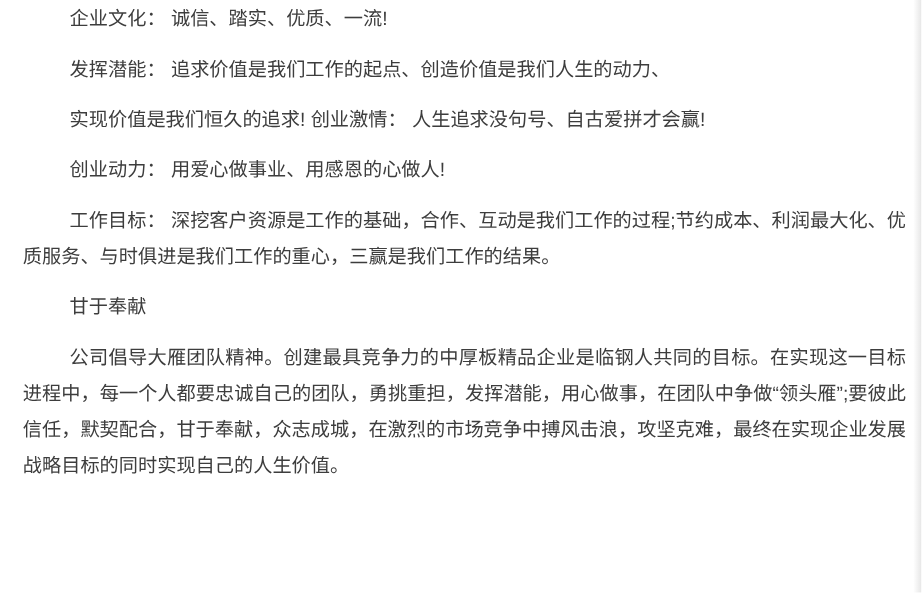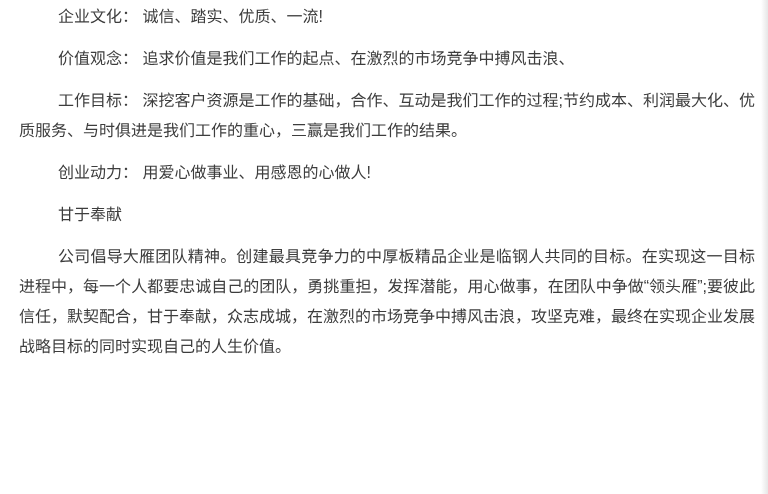--- a/index.html
+++ b/index.html
@@ -36,19 +36,20 @@
     width: 7px;
     background: linear-gradient(to right, rgba(230,230,230,0), #e6e6e6);
     pointer-events: none;
   }
 </style>
 </head>
 <body>
 
 <div class="page">
   <p>企业文化： 诚信、踏实、优质、一流!</p>
-  <p>价值观念： 追求价值是我们工作的起点、在激烈的市场竞争中搏风击浪、</p>
+  <p>发挥潜能： 追求价值是我们工作的起点、创造价值是我们人生的动力、</p>
+  <p>实现价值是我们恒久的追求! 创业激情： 人生追求没句号、自古爱拼才会赢!</p>
+  <p>创业动力： 用爱心做事业、用感恩的心做人!</p>
   <p>工作目标： 深挖客户资源是工作的基础，合作、互动是我们工作的过程;节约成本、利润最大化、优质服务、与时俱进是我们工作的重心，三赢是我们工作的结果。</p>
-  <p>创业动力： 用爱心做事业、用感恩的心做人!</p>
   <p>甘于奉献</p>
   <p>公司倡导大雁团队精神。创建最具竞争力的中厚板精品企业是临钢人共同的目标。在实现这一目标进程中，每一个人都要忠诚自己的团队，勇挑重担，发挥潜能，用心做事，在团队中争做“领头雁”;要彼此信任，默契配合，甘于奉献，众志成城，在激烈的市场竞争中搏风击浪，攻坚克难，最终在实现企业发展战略目标的同时实现自己的人生价值。</p>
   <div class="edge-shadow"></div>
 </div>
 
 </body></html>

